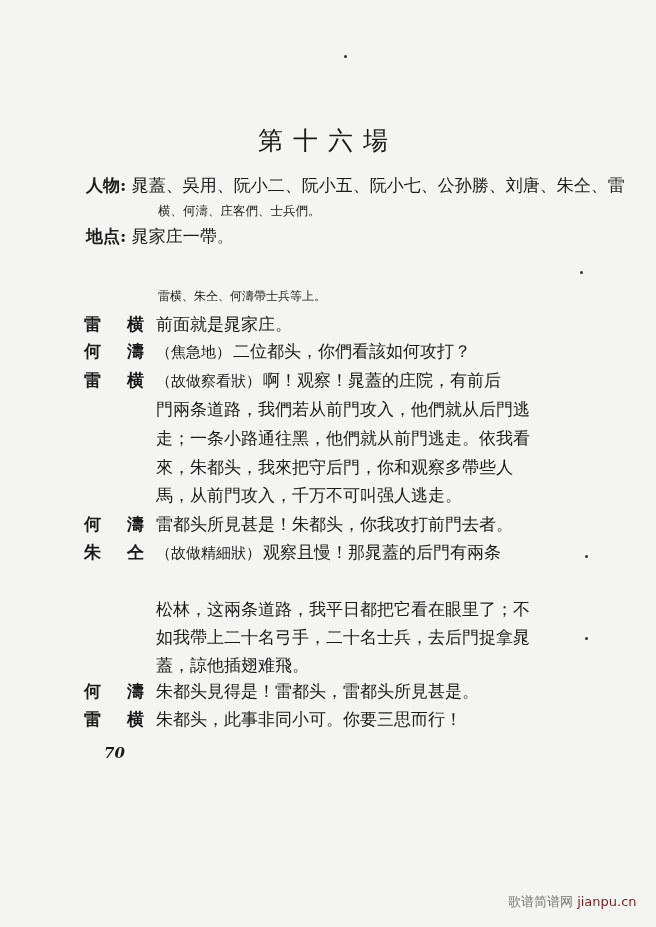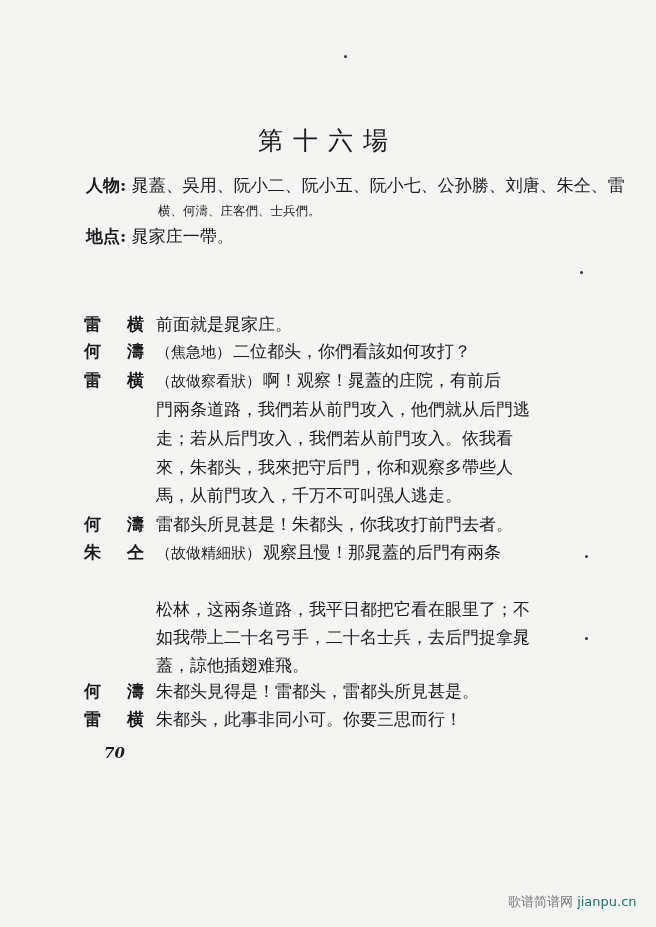--- a/index.html
+++ b/index.html
@@ -28,21 +28,21 @@
   .speech { position: absolute; left: 72px; }
   .cont { position: absolute; left: 156px; font-size: 17px; white-space: nowrap; }
   .direction { font-size: 15px; margin-right: 2px; }
   .page-num {
     position: absolute; left: 104px; top: 744px; font-size: 15px; font-style: italic; font-weight: bold;
   }
   .watermark {
     position: absolute; left: 508px; top: 893px; font-size: 13px; color: #777;
     font-family: "DejaVu Sans", sans-serif; white-space: nowrap;
   }
-  .watermark .dom { color: #0f766e; }
+  .watermark .dom { color: #7f1d1d; }
 </style>
 </head>
 <body>
 
 <div class="page">
 
   <span class="speck" style="left:344px;top:55px"></span>
   <span class="speck" style="left:580px;top:271px"></span>
   <span class="speck" style="left:585px;top:555px"></span>
   <span class="speck" style="left:585px;top:637px"></span>
@@ -53,20 +53,21 @@
     <span class="lbl">人物:</span>
     <span>晁蓋、吳用、阮小二、阮小五、阮小七、公孙勝、刘唐、朱仝、雷</span>
   </div>
   <div class="meta-cont" style="top:203px">横、何濤、庄客們、士兵們。</div>
 
   <div class="meta" style="top:228px">
     <span class="lbl">地点:</span>
     <span>晁家庄一帶。</span>
   </div>
 
+  <div class="stage-dir">雷横、朱仝、何濤帶士兵等上。</div>
 
   <div class="line" style="top:313px">
     <div class="speaker">
         <span>雷</span>
         <span>横</span>
       </div>
     <div class="speech"><span>前面就是晁家庄。</span></div>
   </div>
 
   <div class="line" style="top:340px">
@@ -78,21 +79,21 @@
   </div>
 
   <div class="line" style="top:369px">
     <div class="speaker">
         <span>雷</span>
         <span>横</span>
       </div>
     <div class="speech"><span class="direction">（故做察看狀）</span><span>啊！观察！晁蓋的庄院，有前后</span></div>
   </div>
   <div class="cont" style="top:398px">門兩条道路，我們若从前門攻入，他們就从后門逃</div>
-  <div class="cont" style="top:427px">走；若从后門攻入，我們若从前門攻入。依我看</div>
+  <div class="cont" style="top:427px">走；一条小路通往黑，他們就从前門逃走。依我看</div>
   <div class="cont" style="top:456px">來，朱都头，我來把守后門，你和观察多帶些人</div>
   <div class="cont" style="top:484px">馬，从前門攻入，千万不可叫强人逃走。</div>
 
   <div class="line" style="top:513px">
     <div class="speaker">
         <span>何</span>
         <span>濤</span>
       </div>
     <div class="speech"><span>雷都头所見甚是！朱都头，你我攻打前門去者。</span></div>
   </div>

